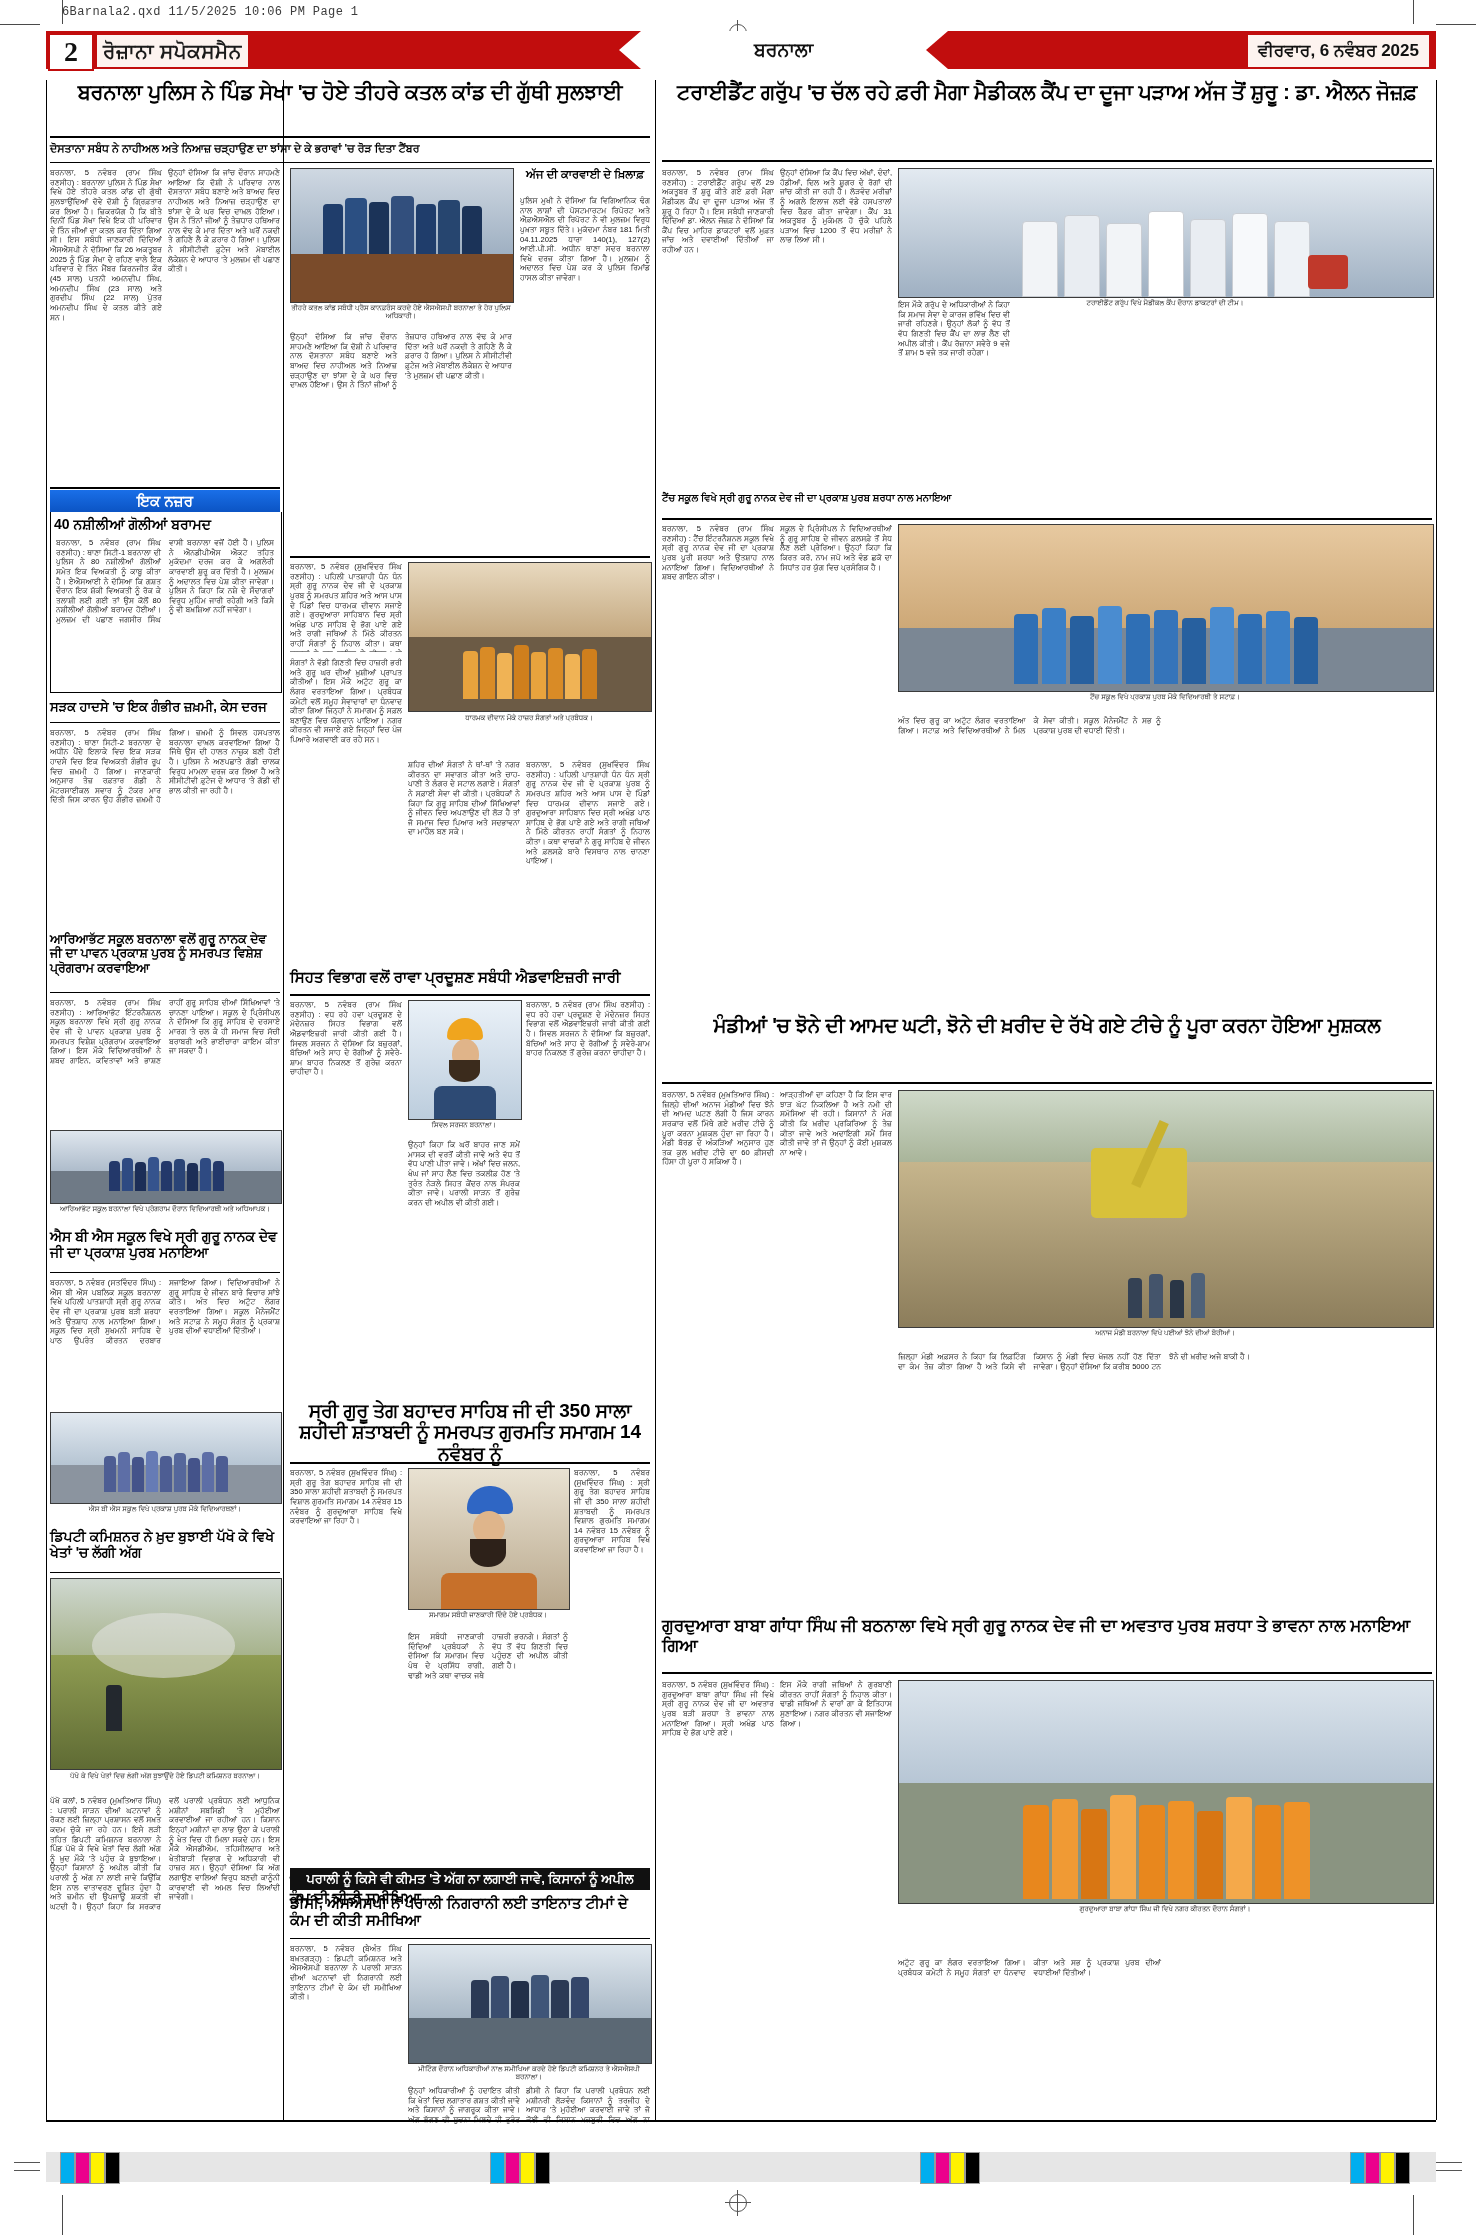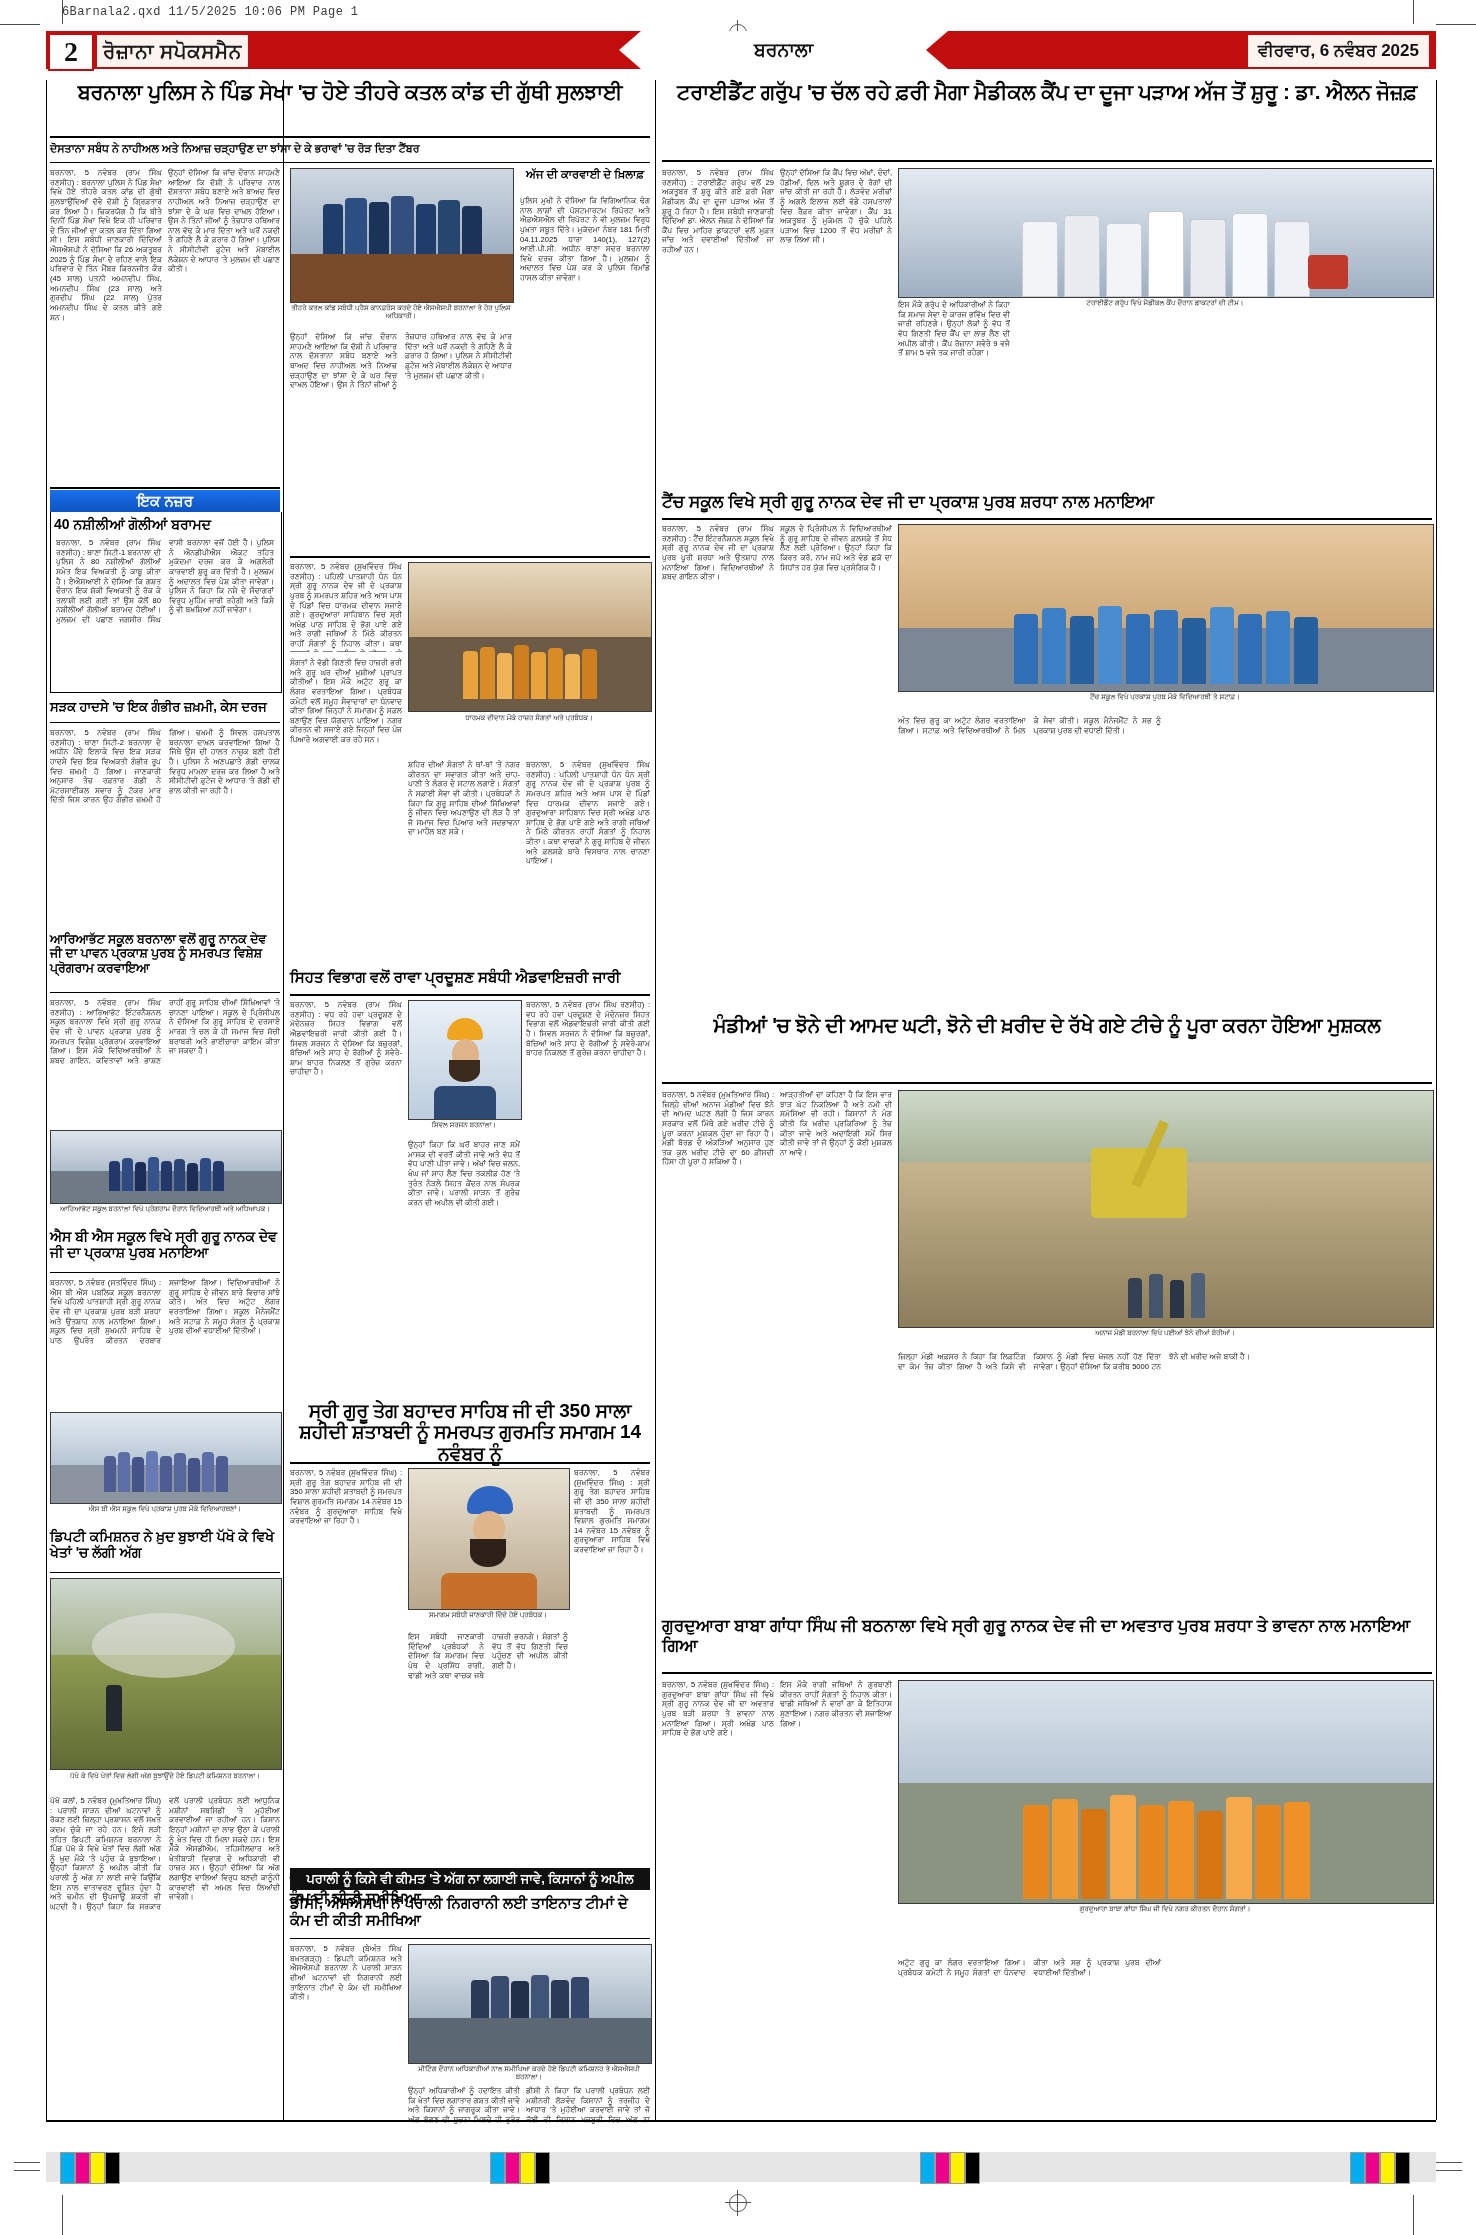--- a/index.html
+++ b/index.html
@@ -313,21 +313,21 @@
       <i style="width:34px;height:72px;background:#f2f4f7;border:1px solid #c9cdd3;"></i>
       <i style="width:34px;height:84px;background:#ffffff;border:1px solid #c9cdd3;"></i>
       <i style="width:34px;height:76px;background:#e9edf2;border:1px solid #c9cdd3;"></i>
       <i style="width:34px;height:82px;background:#f7f9fb;border:1px solid #c9cdd3;"></i>
       <i style="width:34px;height:74px;background:#eef2f6;border:1px solid #c9cdd3;"></i>
     </div>
     <div style="position:absolute;right:16%;bottom:6%;width:40px;height:34px;background:#c0392b;border-radius:4px;"></div>
   </div>
   <div class="cap" style="left:898px;top:299px;width:534px;">ਟਰਾਈਡੈਂਟ ਗਰੁੱਪ ਵਿਖੇ ਮੈਡੀਕਲ ਕੈਂਪ ਦੌਰਾਨ ਡਾਕਟਰਾਂ ਦੀ ਟੀਮ।</div>
 
-  <div class="subhead" style="left:662px;top:492px;width:770px;font-size:17px;">ਟੈਂਚ ਸਕੂਲ ਵਿਖੇ ਸ੍ਰੀ ਗੁਰੂ ਨਾਨਕ ਦੇਵ ਜੀ ਦਾ ਪ੍ਰਕਾਸ਼ ਪੁਰਬ ਸ਼ਰਧਾ ਨਾਲ ਮਨਾਇਆ</div>
+  <div class="subhead" style="left:662px;top:492px;width:770px;font-size:10px;">ਟੈਂਚ ਸਕੂਲ ਵਿਖੇ ਸ੍ਰੀ ਗੁਰੂ ਨਾਨਕ ਦੇਵ ਜੀ ਦਾ ਪ੍ਰਕਾਸ਼ ਪੁਰਬ ਸ਼ਰਧਾ ਨਾਲ ਮਨਾਇਆ</div>
   <div class="hrule2" style="left:662px;top:518px;width:770px;"></div>
   <div class="bodytext" style="left:662px;top:524px;width:112px;height:460px;">ਬਰਨਾਲਾ, 5 ਨਵੰਬਰ (ਰਾਮ ਸਿੰਘ ਰਣਸੀਹ) : ਟੈਂਚ ਇੰਟਰਨੈਸ਼ਨਲ ਸਕੂਲ ਵਿਖੇ ਸ੍ਰੀ ਗੁਰੂ ਨਾਨਕ ਦੇਵ ਜੀ ਦਾ ਪ੍ਰਕਾਸ਼ ਪੁਰਬ ਪੂਰੀ ਸ਼ਰਧਾ ਅਤੇ ਉਤਸ਼ਾਹ ਨਾਲ ਮਨਾਇਆ ਗਿਆ। ਵਿਦਿਆਰਥੀਆਂ ਨੇ ਸ਼ਬਦ ਗਾਇਨ ਕੀਤਾ।</div>
   <div class="bodytext" style="left:780px;top:524px;width:112px;height:460px;">ਸਕੂਲ ਦੇ ਪ੍ਰਿੰਸੀਪਲ ਨੇ ਵਿਦਿਆਰਥੀਆਂ ਨੂੰ ਗੁਰੂ ਸਾਹਿਬ ਦੇ ਜੀਵਨ ਫ਼ਲਸਫ਼ੇ ਤੋਂ ਸੇਧ ਲੈਣ ਲਈ ਪ੍ਰੇਰਿਆ। ਉਨ੍ਹਾਂ ਕਿਹਾ ਕਿ ਕਿਰਤ ਕਰੋ, ਨਾਮ ਜਪੋ ਅਤੇ ਵੰਡ ਛਕੋ ਦਾ ਸਿਧਾਂਤ ਹਰ ਯੁੱਗ ਵਿਚ ਪ੍ਰਸੰਗਿਕ ਹੈ।</div>
   <div class="photo" style="left:898px;top:524px;width:534px;height:166px;background:#b8c6d2;">
     <div class="sky" style="height:62%;background:linear-gradient(#e7c9a0,#cda877);"></div>
     <div class="ground" style="height:38%;background:#7b8794;"></div>
     <div class="fig-people" style="bottom:4%;gap:4px;">
       <i style="width:24px;height:70px;background:#2f6fb5;"></i>
       <i style="width:24px;height:76px;background:#3b7fc6;"></i>
       <i style="width:24px;height:68px;background:#27609f;"></i>

